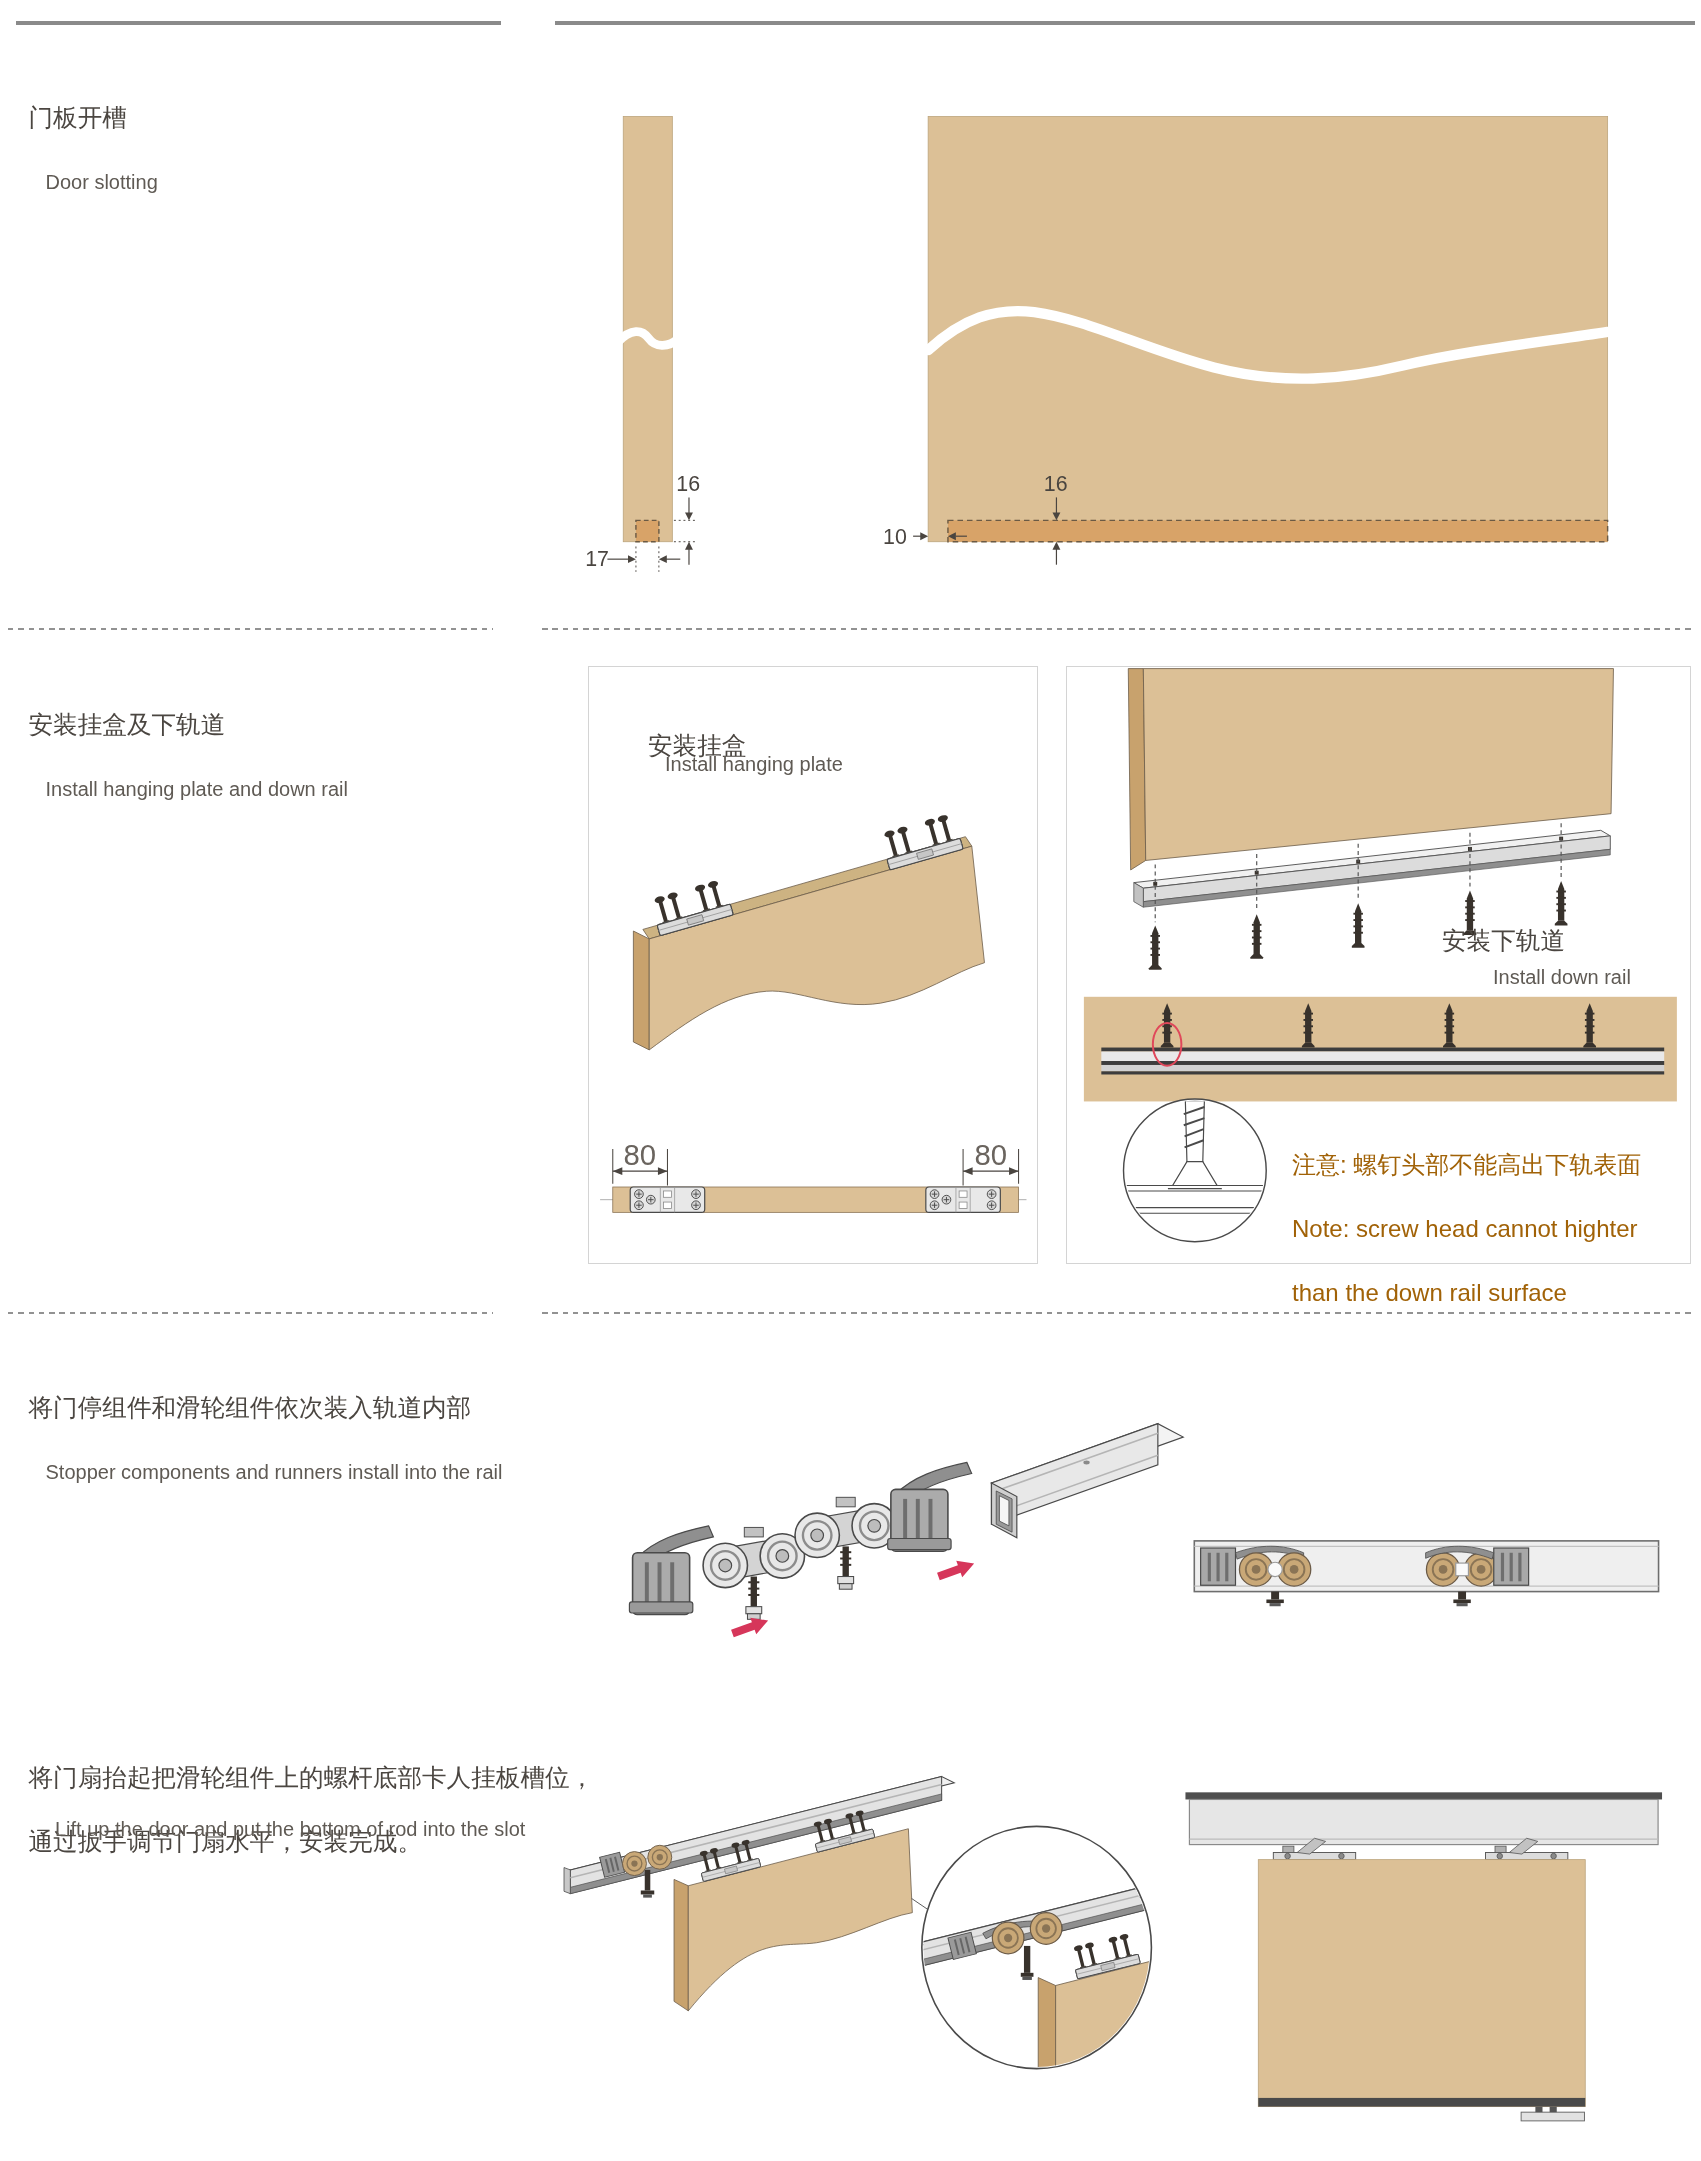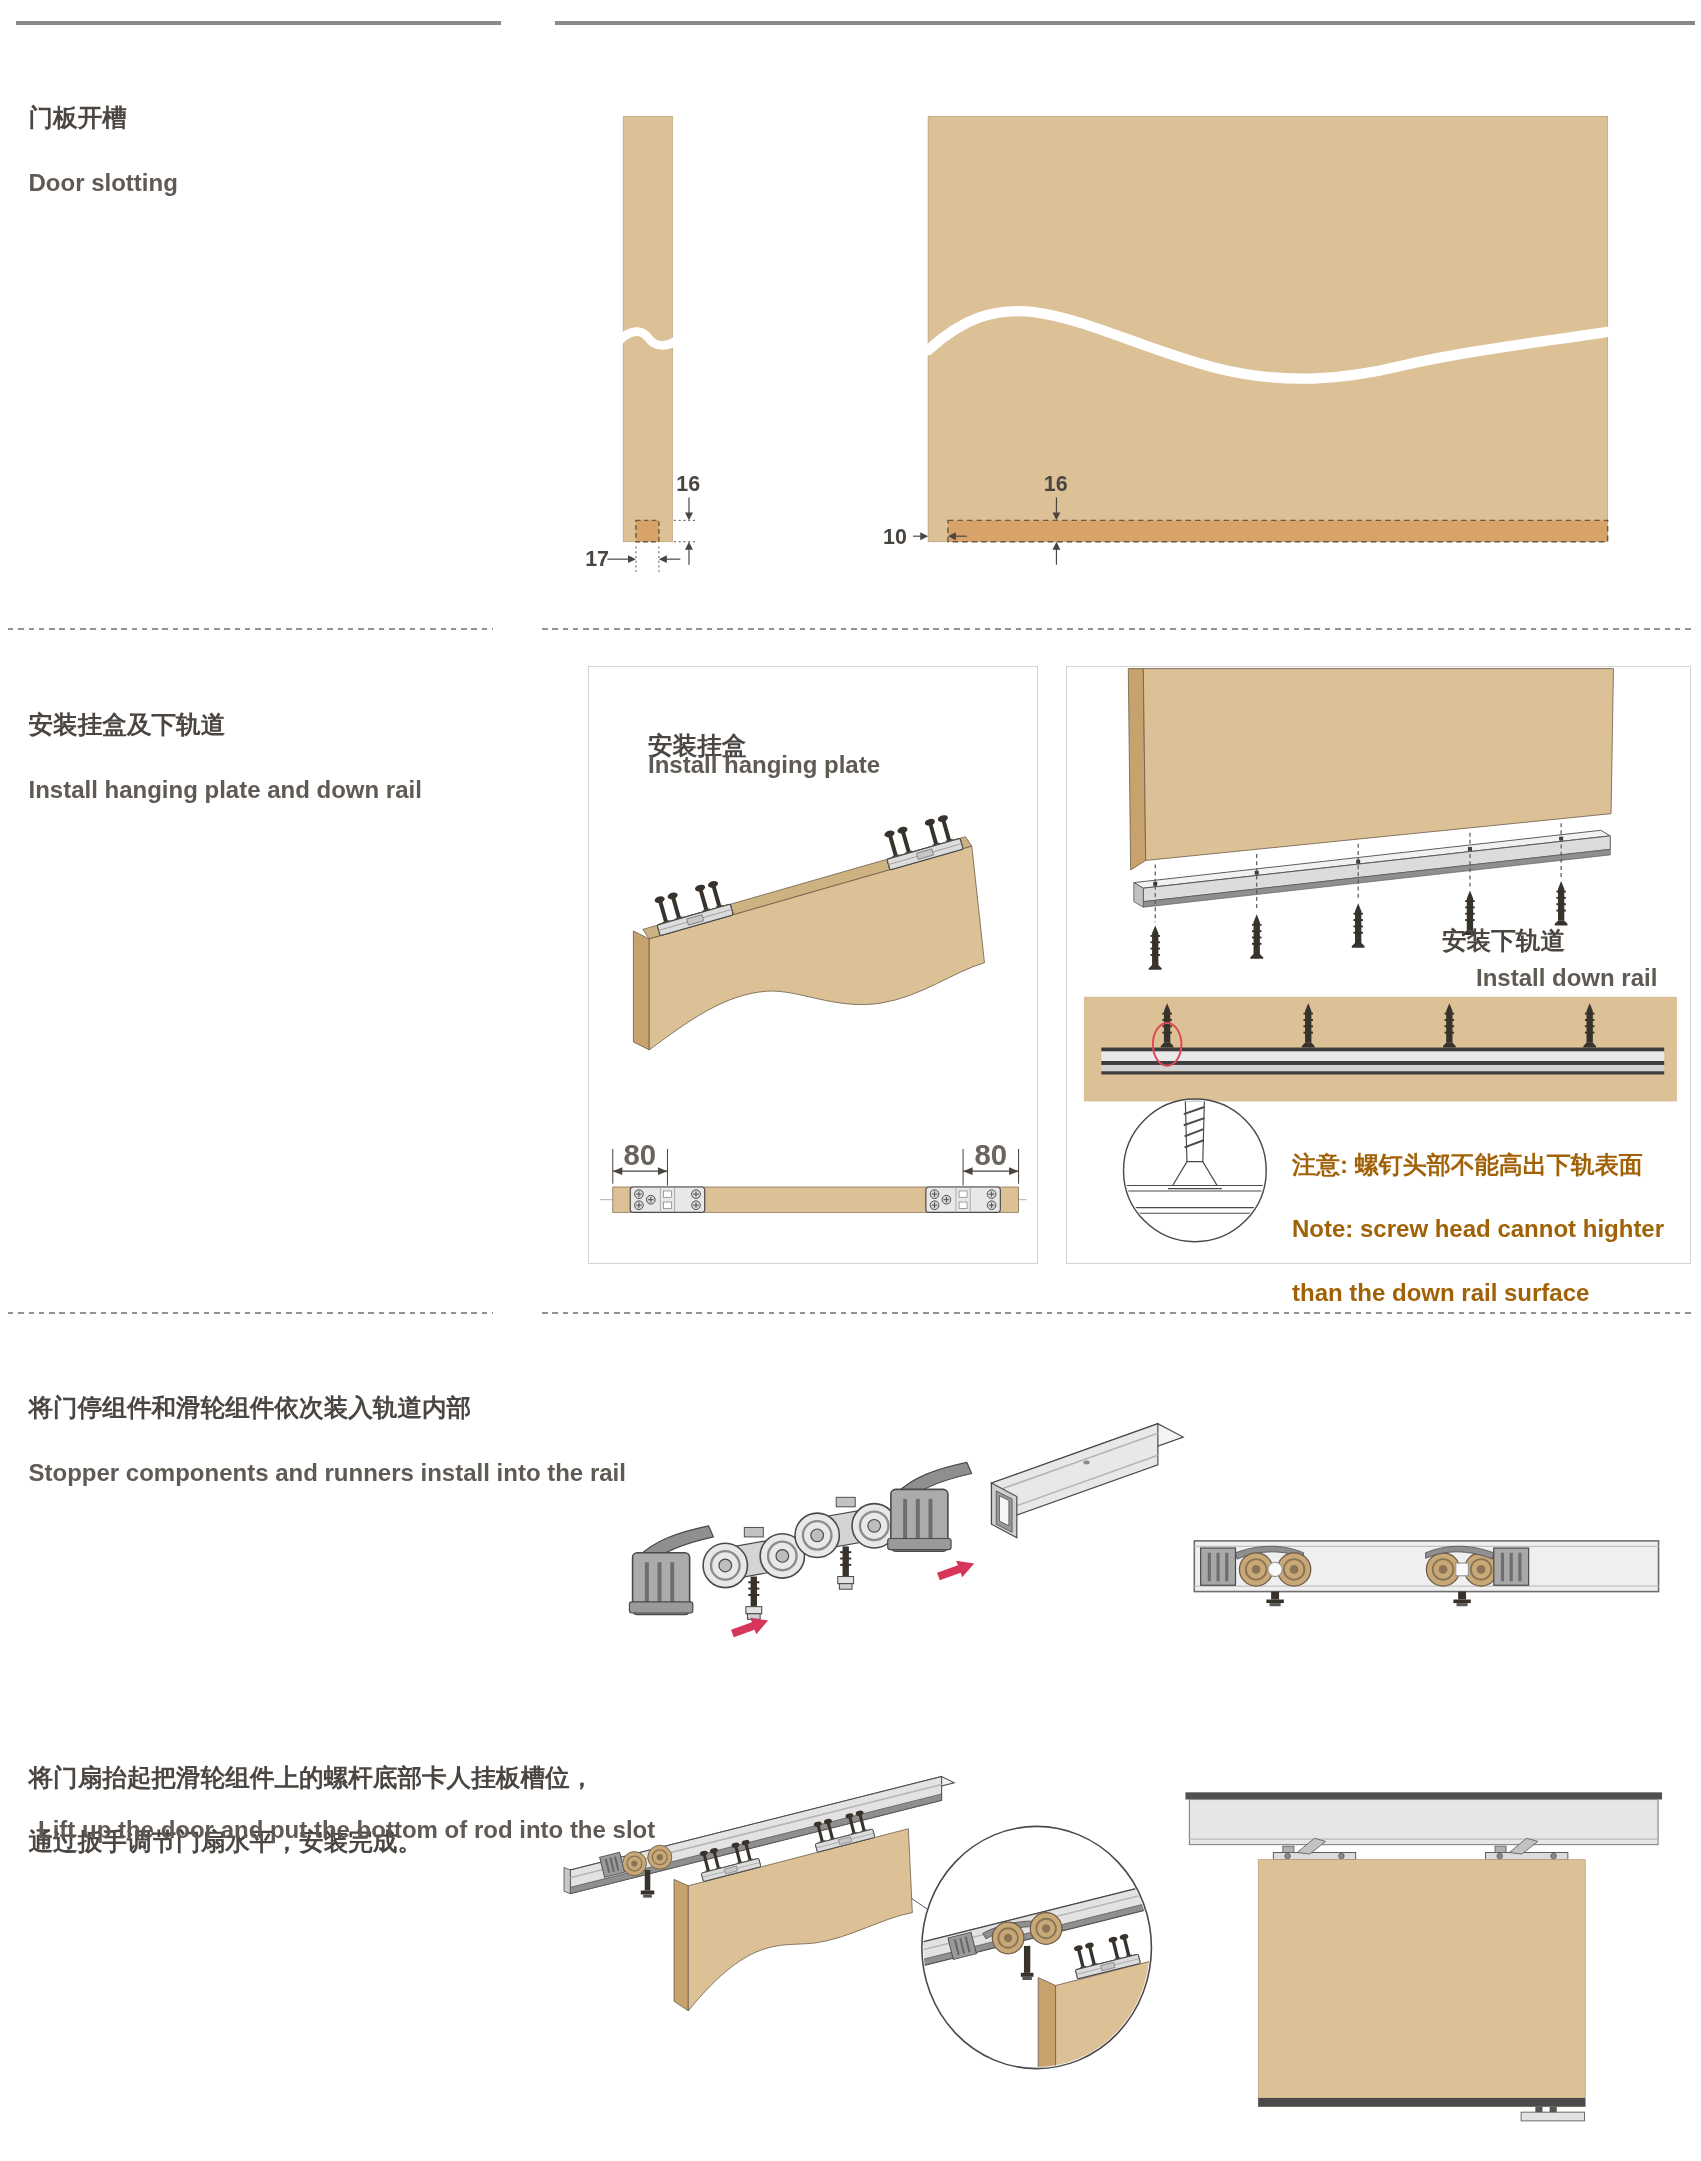--- a/index.html
+++ b/index.html
@@ -1,24 +1,24 @@
 <!DOCTYPE html>
 <html style="font-size:12.7px"><head>
 <meta charset="utf-8">
 <style>
   html,body{margin:0;padding:0;background:#fff;}
   #page{position:relative;width:1695px;height:2161px;background:#ffffff;overflow:hidden;
-        font-family:"Liberation Sans","DejaVu Sans",sans-serif;font-weight:bold;}
+        font-family:"Liberation Sans","DejaVu Sans",sans-serif;}
   .rule{position:absolute;height:3.2px;background:#8a8a8a;}
   .dashline{position:absolute;height:2.4px;
             background:repeating-linear-gradient(90deg,#929292 0 5.5px,transparent 5.5px 10.3px);}
   .panel-box{position:absolute;border:1.6px solid #d4d4d4;background:#fff;}
   .txt{position:absolute;white-space:pre;color:#4d4843;}
   .t-cn{font-size:24.6px;line-height:37px;color:#4b4641;}
-  .t-en{font-size:24px;line-height:37px;color:#5f5a54;}
+  .t-en{font-size:20px;line-height:37px;color:#5f5a54;margin-left:17px;}
   .note-line{font-size:24px;line-height:36px;color:#a16207;}
   .abs-svg{position:absolute;}
   svg text{font-family:"Liberation Sans","DejaVu Sans",sans-serif;fill:#4a4540;}
   .dim{font-size:27px;}
   .dim-lg{font-size:37px;fill:#6a645e;}
 </style>
 </head>
 <body>
 
 <div id="page">

